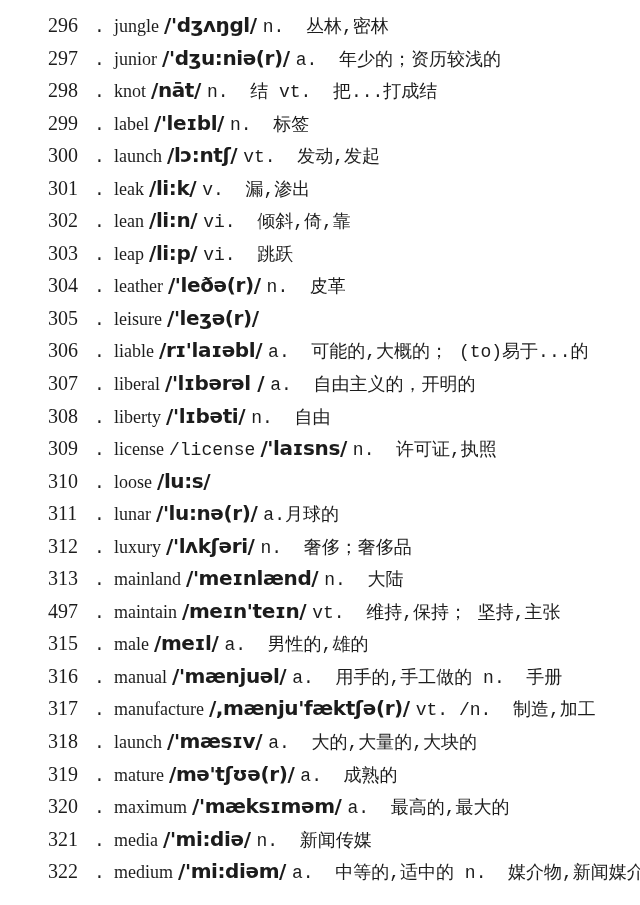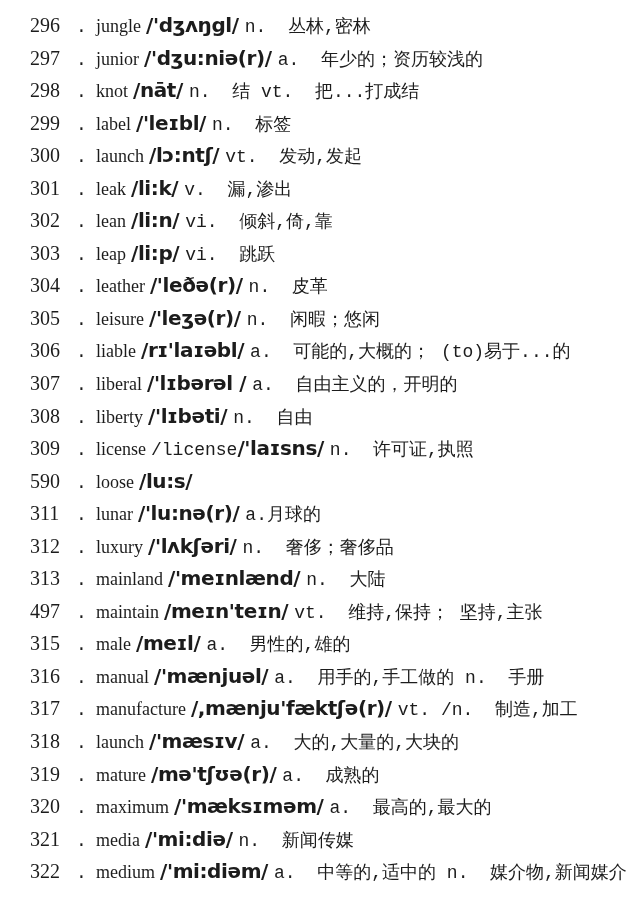--- a/index.html
+++ b/index.html
@@ -7,21 +7,21 @@
     padding: 0;
     background: #ffffff;
   }
   body {
     width: 640px;
     height: 905px;
     overflow: hidden;
     color: #1c1c1c;
   }
   .rows {
-    padding: 9px 0 0 30px;
+    padding: 9px 0 0 48px;
   }
   .row {
     height: 32.55px;
     line-height: 32.55px;
     display: flex;
     align-items: baseline;
     white-space: nowrap;
     overflow: visible;
   }
   .num {
@@ -37,20 +37,21 @@
     flex: none;
   }
   .word {
     font-family: Liberation Serif, serif;
     font-size: 18px;
     margin-right: 5px;
   }
   .pre {
     font-family: "Liberation Mono", "DejaVu Sans Mono", monospace;
     font-size: 18px;
+    margin-right: 5px;
     text-align: center;
   }
   .phon {
     font-family: "DejaVu Sans", sans-serif;
     font-weight: 700;
     font-size: 20px;
     letter-spacing: -0.4px;
     margin-right: 6px;
   }
   .rest {
@@ -134,21 +135,20 @@
 
     <span class="phon">/'leðə(r)/</span>
     <span class="rest">n.  皮革</span>
   </div>
     <div class="row">
     <span class="num">305</span>
     <span class="dot">.</span>
     <span class="word">leisure</span>
 
     <span class="phon">/'leʒə(r)/</span>
-    <span class="rest">n.  闲暇；悠闲</span>
   </div>
     <div class="row">
     <span class="num">306</span>
     <span class="dot">.</span>
     <span class="word">liable</span>
 
     <span class="phon">/rɪ'laɪəbl/</span>
     <span class="rest">a.  可能的,大概的； (to)易于...的</span>
   </div>
     <div class="row">
@@ -169,21 +169,21 @@
   </div>
     <div class="row">
     <span class="num">309</span>
     <span class="dot">.</span>
     <span class="word">license</span>
     <span class="pre">/license</span>
     <span class="phon">/'laɪsns/</span>
     <span class="rest">n.  许可证,执照</span>
   </div>
     <div class="row">
-    <span class="num">590</span>
+    <span class="num">310</span>
     <span class="dot">.</span>
     <span class="word">loose</span>
 
     <span class="phon">/lu:s/</span>
   </div>
     <div class="row">
     <span class="num">311</span>
     <span class="dot">.</span>
     <span class="word">lunar</span>
 

